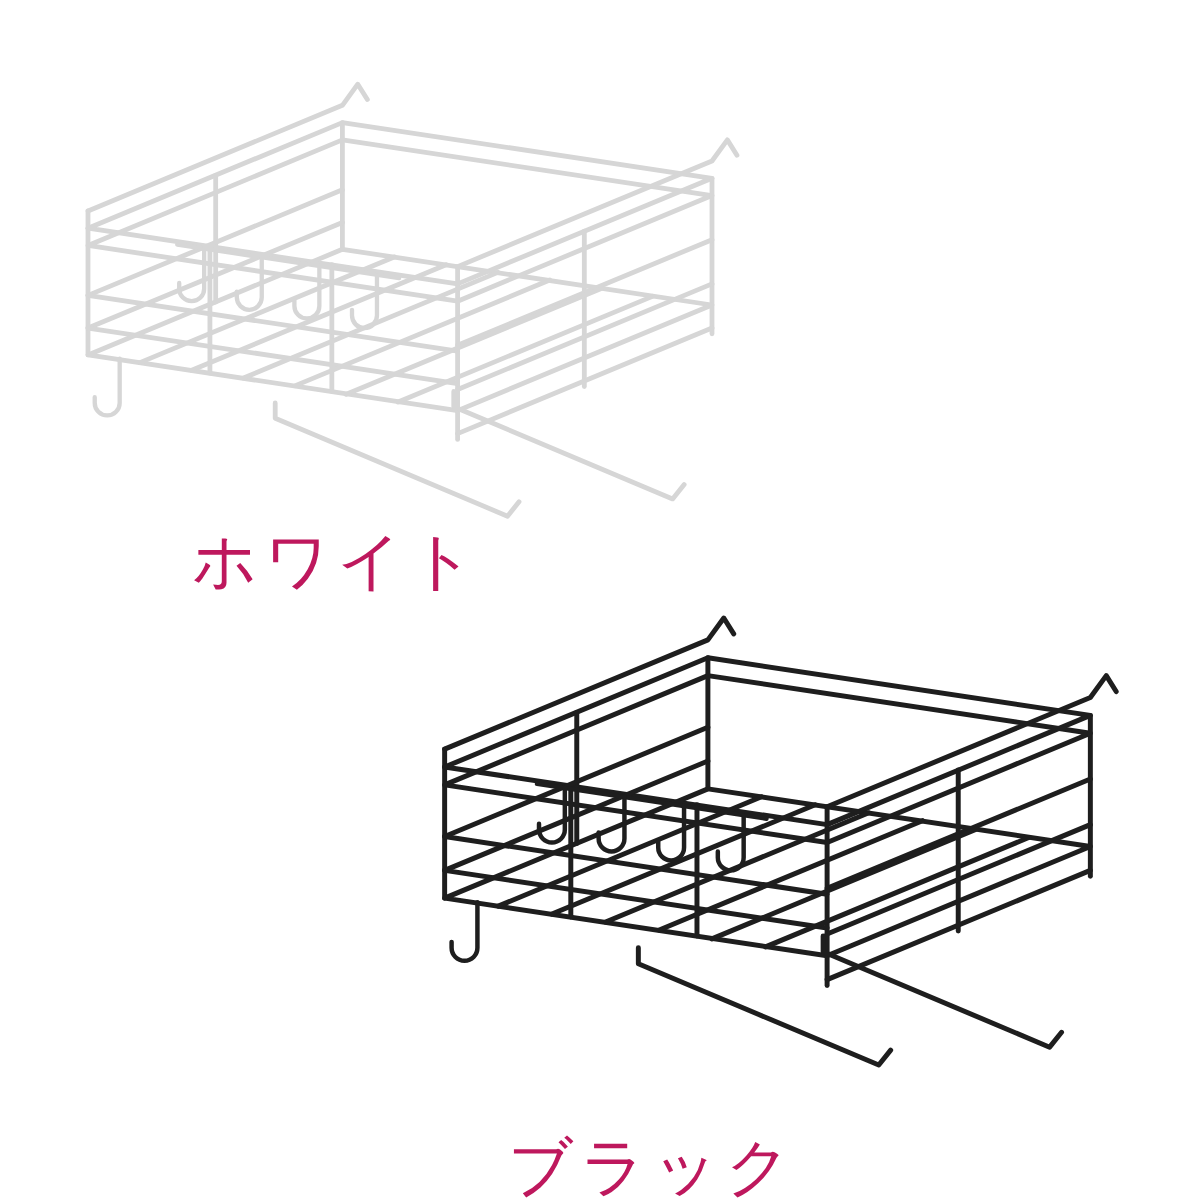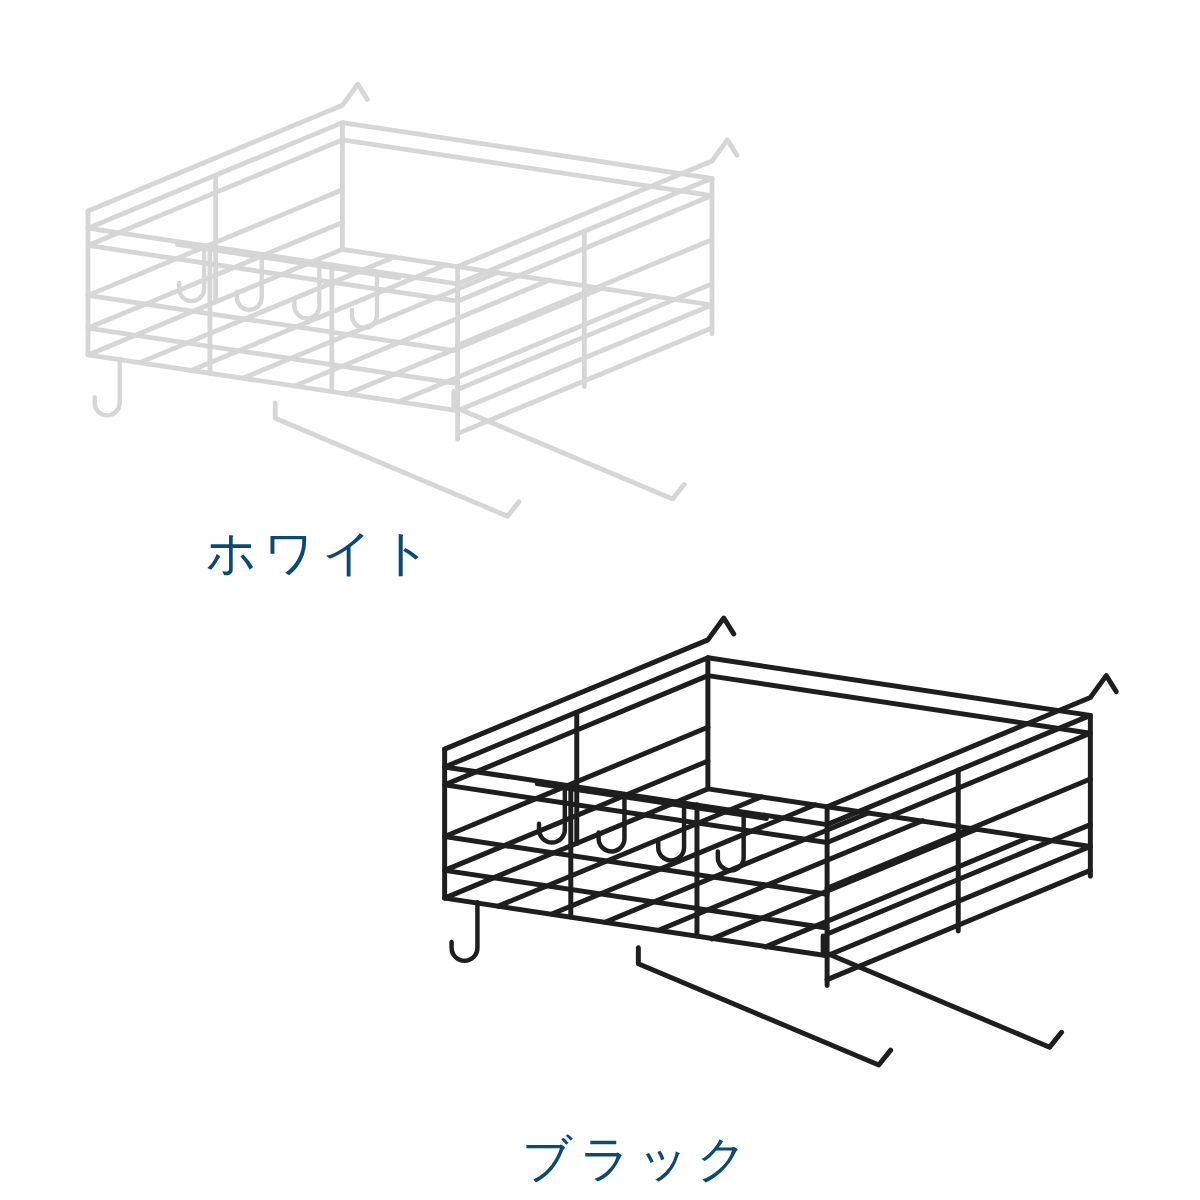--- a/index.html
+++ b/index.html
@@ -15,22 +15,22 @@
     position: absolute;
     display: block;
   }
   
   .rack-white { color: #d6d6d6; }
   .rack-black { color: #1e1e1e; }
   .rack-svg-white { left: 35px;  top: 65px;  width: 730px; height: 480px; }
   .rack-svg-black { left: 390px; top: 598px; width: 755px; height: 497px; }
   .variant-label {
     position: absolute;
-    color: #0c4a6e;
-    font-size: 50px;
+    color: #be185d;
+    font-size: 64px;
     letter-spacing: 7px;
     text-align: center;
     white-space: nowrap;
     line-height: 1.1;
   }
   .label-white { left: 192px; top: 526px; width: 260px; }
   .label-black { left: 508px; top: 1132px; width: 260px; }
   .defs-holder { position: absolute; width: 0; height: 0; overflow: hidden; }
 </style>
 </head>

